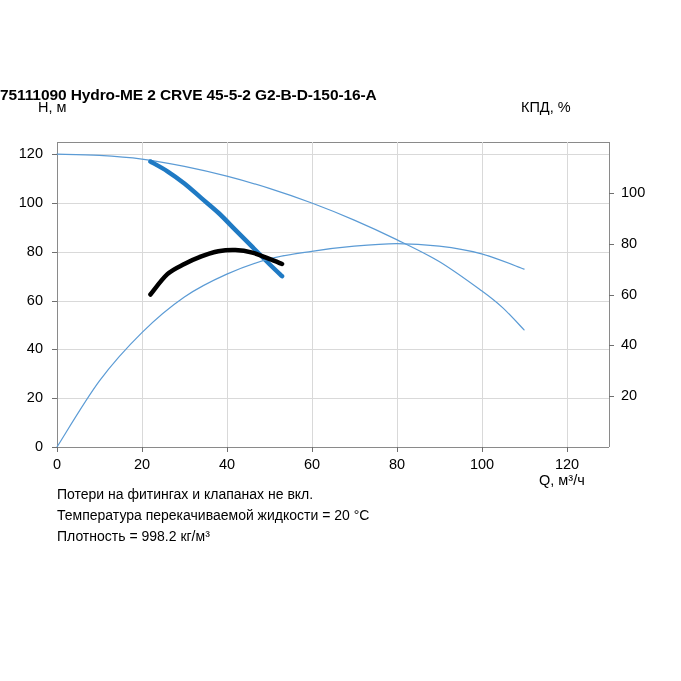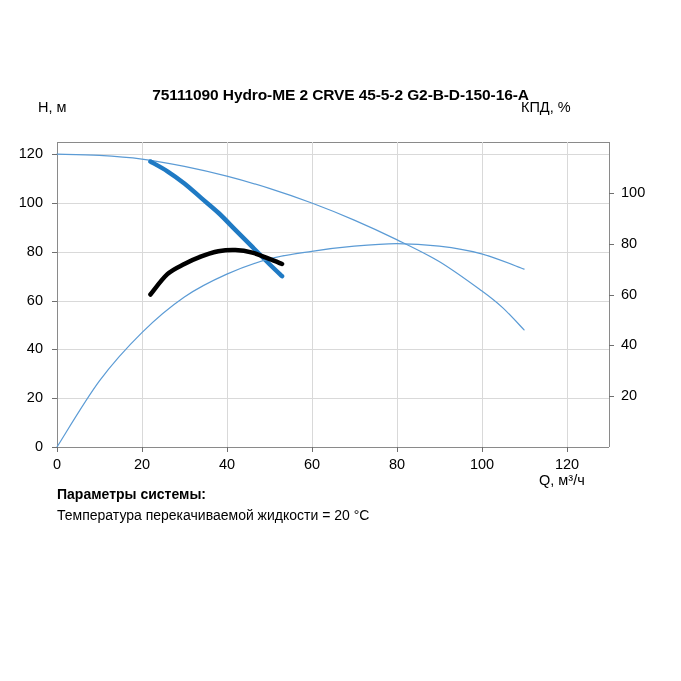--- a/index.html
+++ b/index.html
@@ -19,21 +19,20 @@
     position: absolute;
     left: 0; top: 0;
     width: 681px;
     height: 681px;
   }
   .chart-title {
     position: absolute;
     left: 0;
     top: 86px;
     width: 681px;
-    text-align: center;
     font-size: 15.5px;
     font-weight: bold;
     letter-spacing: -0.1px;
   }
   .axis-label {
     position: absolute;
     font-size: 14.5px;
     font-weight: normal;
   }
   #label-h {
@@ -182,16 +181,17 @@
         <div class="tick tick-y2" style="top: 153px;"></div>
         <div class="tick-label tick-label-y2" style="left: 564px; top: 144px;">60</div>
         <div class="tick tick-y2" style="top: 102px;"></div>
         <div class="tick-label tick-label-y2" style="left: 564px; top: 93px;">80</div>
         <div class="tick tick-y2" style="top: 51px;"></div>
         <div class="tick-label tick-label-y2" style="left: 564px; top: 42px;">100</div>
       </div>
   </div>
 
   <div class="notes" id="notes">
-      <div class="bold">Параметры системы:</div>
+      <div>Потери на фитингах и клапанах не вкл.</div>
       <div>Температура перекачиваемой жидкости = 20 °C</div>
+      <div>Плотность = 998.2 кг/м³</div>
     </div>
 </div>
 
 </body></html>

